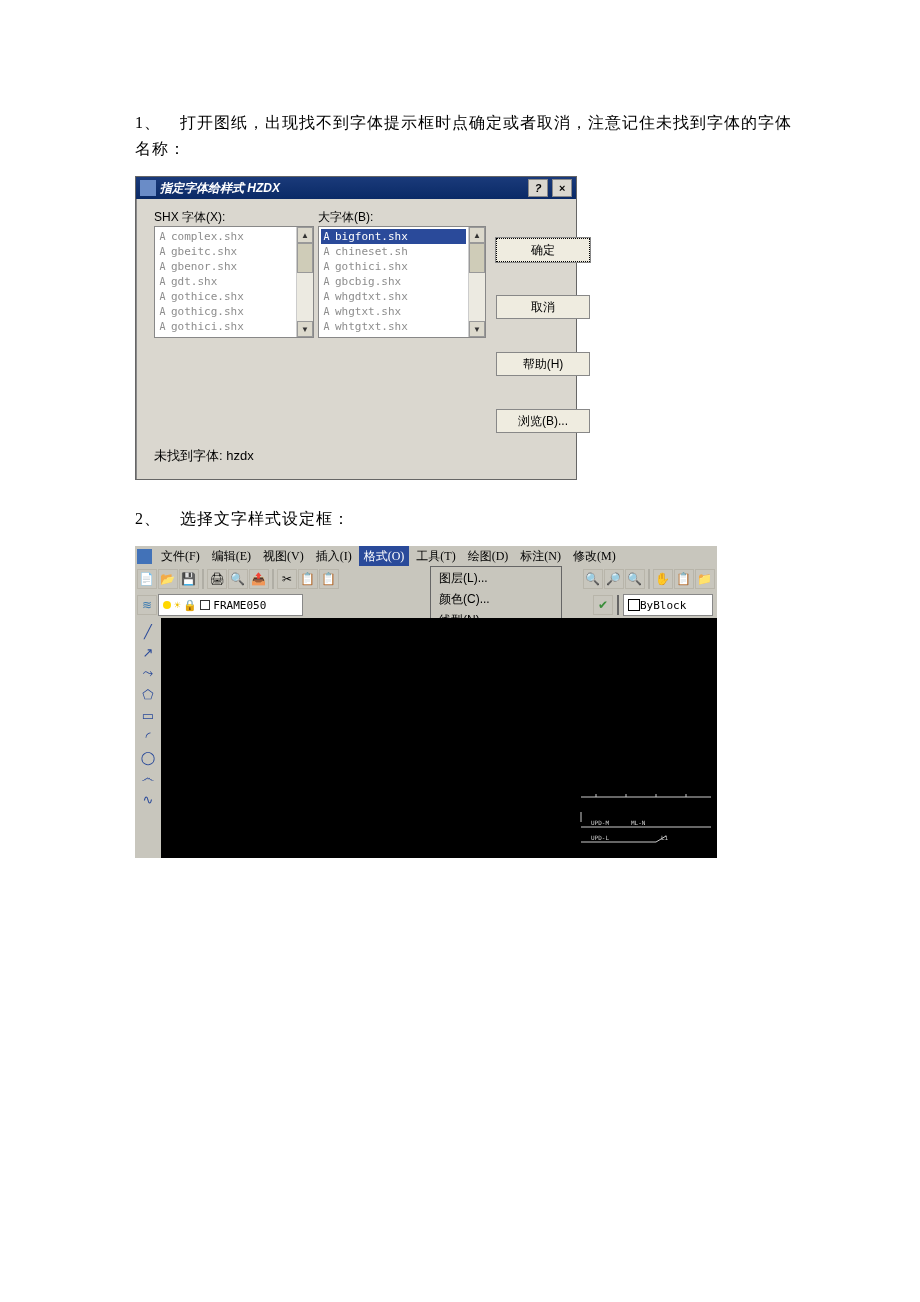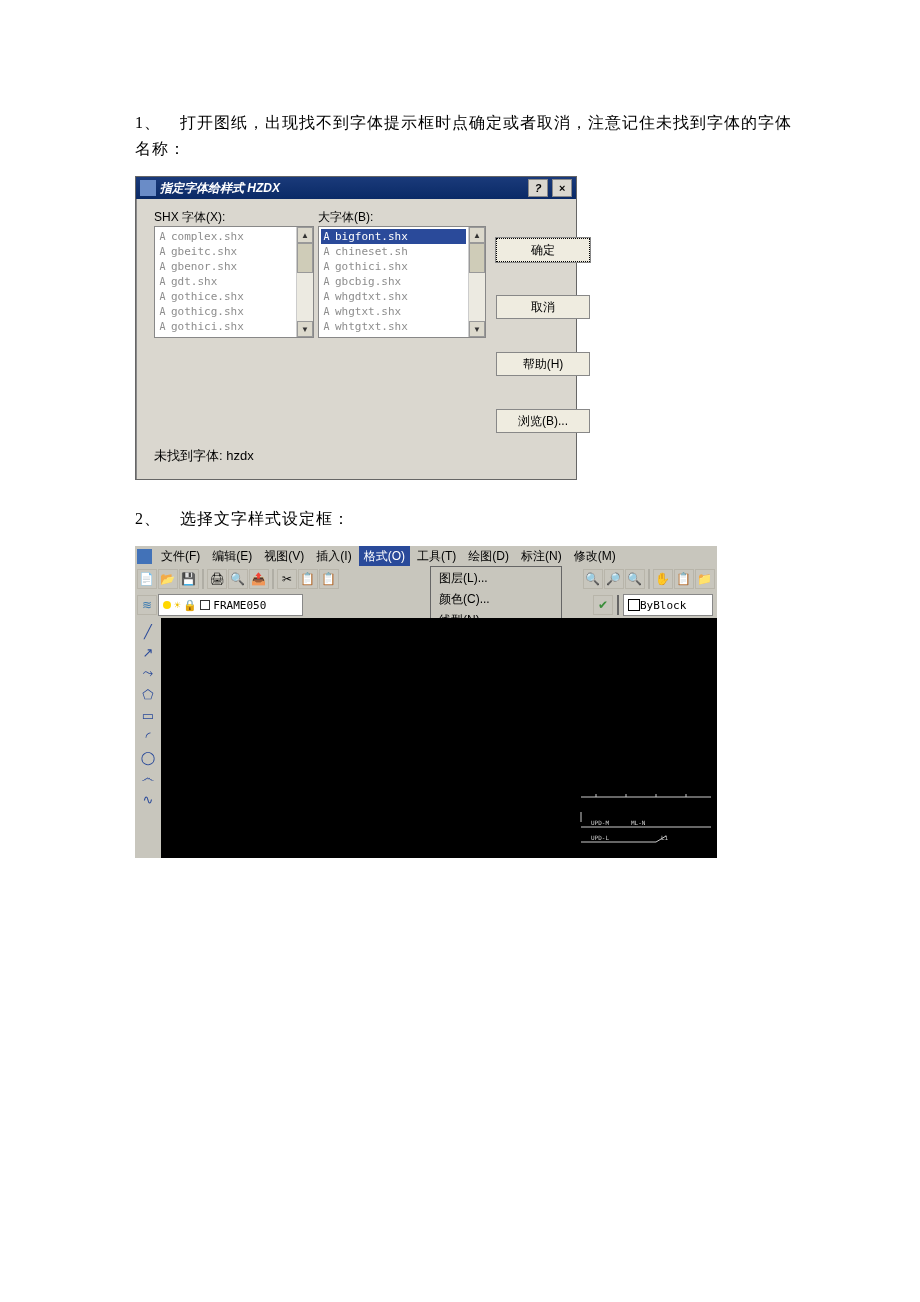--- a/index.html
+++ b/index.html
@@ -113,21 +113,21 @@
     height: 20px;
     display:flex; align-items:center;
     padding: 0 2px;
     gap: 2px;
   }
   .fig2 .menubar .appicon {
     width:15px; height:15px; background:#4272b8;
     margin-right:2px;
   }
   .fig2 .menubar .mitem {
-    padding: 2px 5px; color:#000; white-space:nowrap;
+    padding: 2px 5px; color:#000; white-space:nowrap;font-family:Liberation Serif, serif;
   }
   .fig2 .menubar .mitem.open {
     background: #2a4a9a; color:#fff;
   }
   .fig2 .toolbars {
     background:#c8c6bd;
     display:flex; flex-wrap:wrap;
   }
   .fig2 .tb-row {
     display:flex; align-items:center; height:26px;

